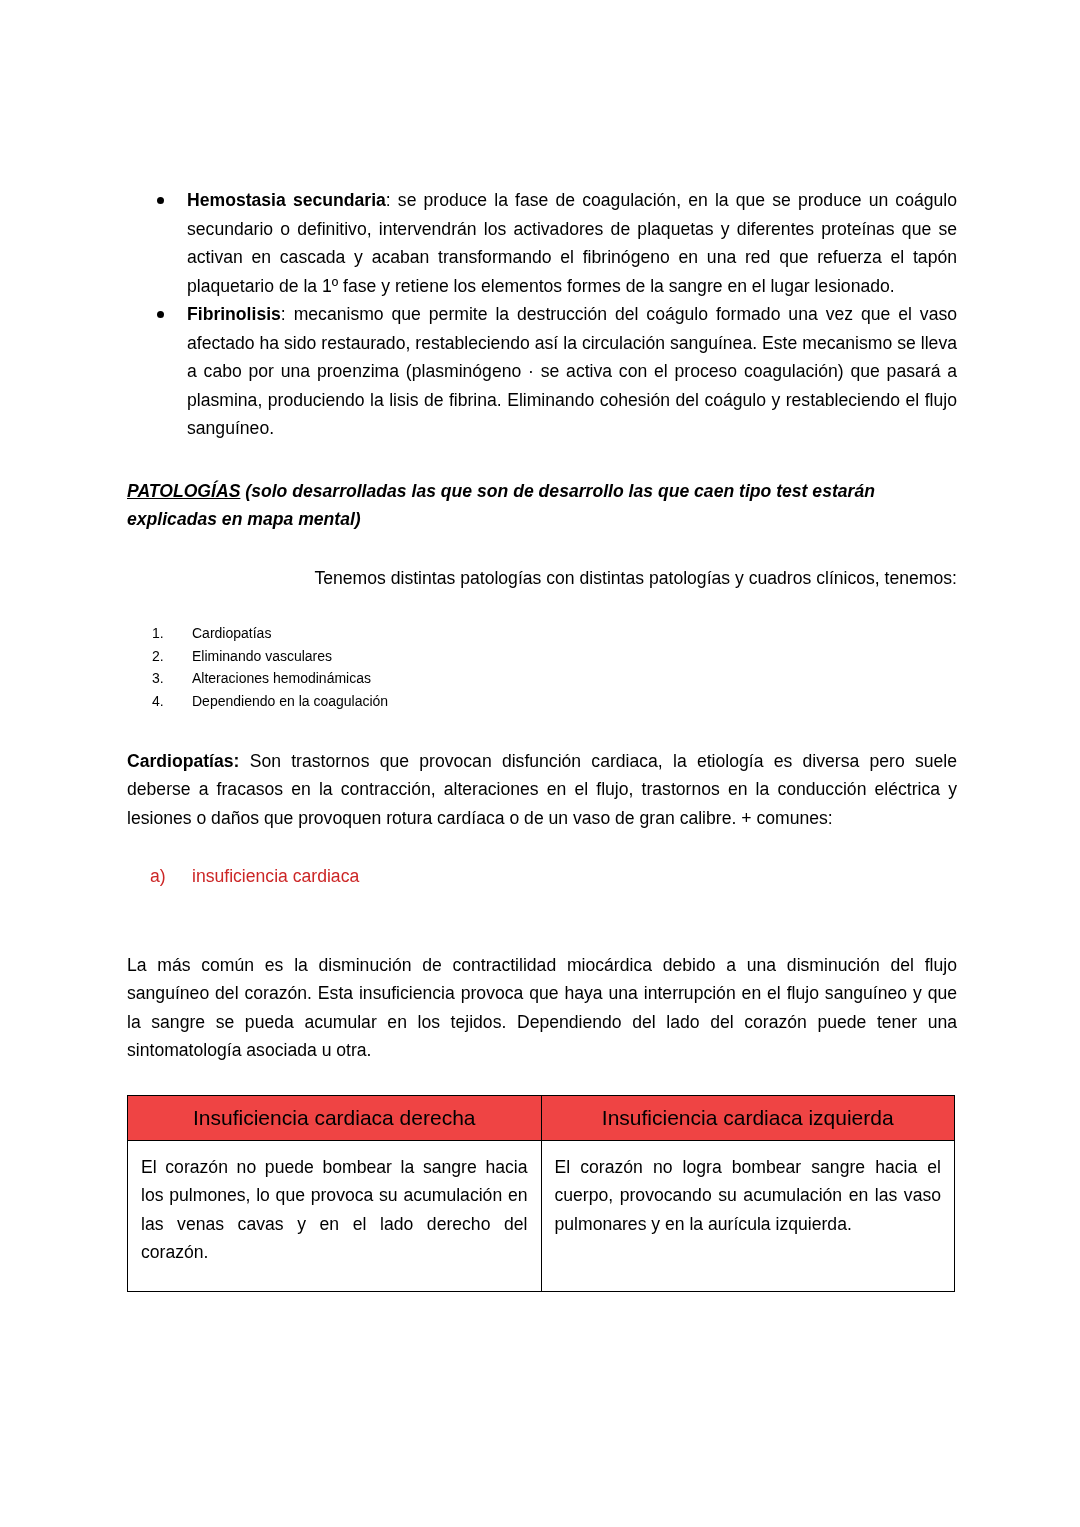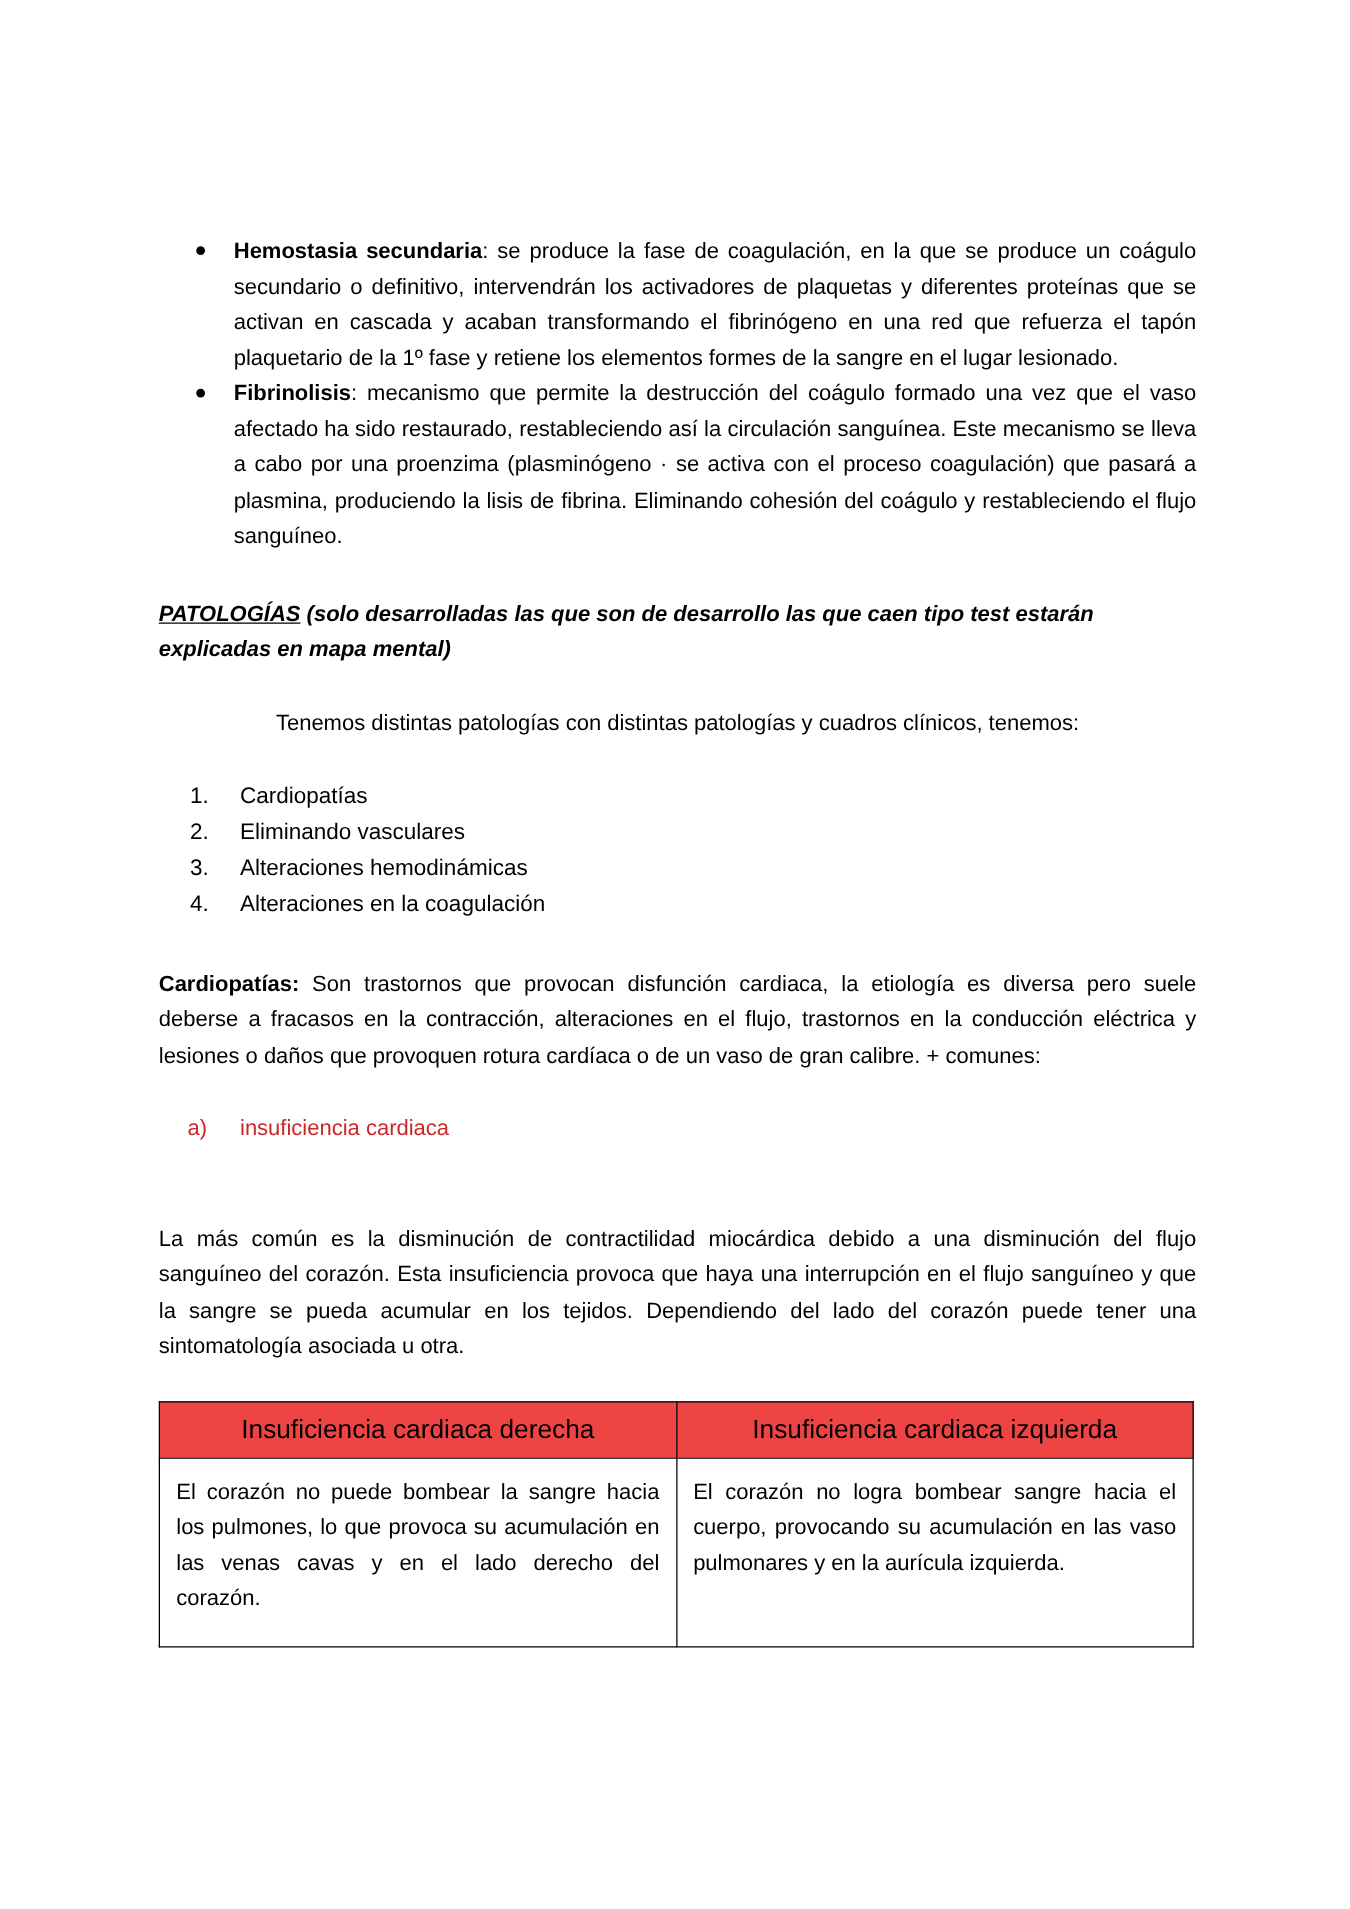--- a/index.html
+++ b/index.html
@@ -60,21 +60,21 @@
 
   
   p.para {
     font-size: 17.6px;
     line-height: 1.62;
     text-align: justify;
     text-justify: inter-word;
     margin: 0;
   }
   p.para.plain {
-    text-align: center;
+    text-align: right;
   }
   .spacer-md { height: 30px; }
   .spacer-lg { height: 34px; }
 
   
   .patologias-block {
     font-size: 17.6px;
     line-height: 1.62;
     font-weight: bold;
     font-style: italic;
@@ -88,21 +88,21 @@
   ol.numbers {
     list-style: none;
     margin: 0;
     padding: 0;
     counter-reset: numitem;
   }
   ol.numbers > li {
     counter-increment: numitem;
     position: relative;
     padding-left: 65px;
-    font-size: 18px;
+    font-size: 14px;
     line-height: 1.62;
   }
   ol.numbers > li::before {
     content: counter(numitem) ".";
     position: absolute;
     left: 25px;
     top: 0;
     width: 30px;
     text-align: left;
   }
@@ -185,21 +185,21 @@
     <div class="spacer-md"></div>
 
     <p class="para plain">Tenemos distintas patologías con distintas patologías y cuadros clínicos, tenemos:</p>
 
     <div class="spacer-md"></div>
 
     <ol class="numbers">
       <li>Cardiopatías</li>
       <li>Eliminando vasculares</li>
       <li>Alteraciones hemodinámicas</li>
-      <li>Alteraciones en la coagulación</li>
+      <li>Dependiendo en la coagulación</li>
     </ol>
 
     <div class="spacer-lg"></div>
 
     <p class="para"><b>Cardiopatías:</b><span> Son trastornos que provocan disfunción cardiaca, la etiología es diversa pero suele deberse a fracasos en la contracción, alteraciones en el flujo, trastornos en la conducción eléctrica y lesiones o daños que provoquen rotura cardíaca o de un vaso de gran calibre. + comunes:</span></p>
 
     <div class="spacer-md"></div>
 
     <ol class="alpha">
       <li>insuficiencia cardiaca</li>

